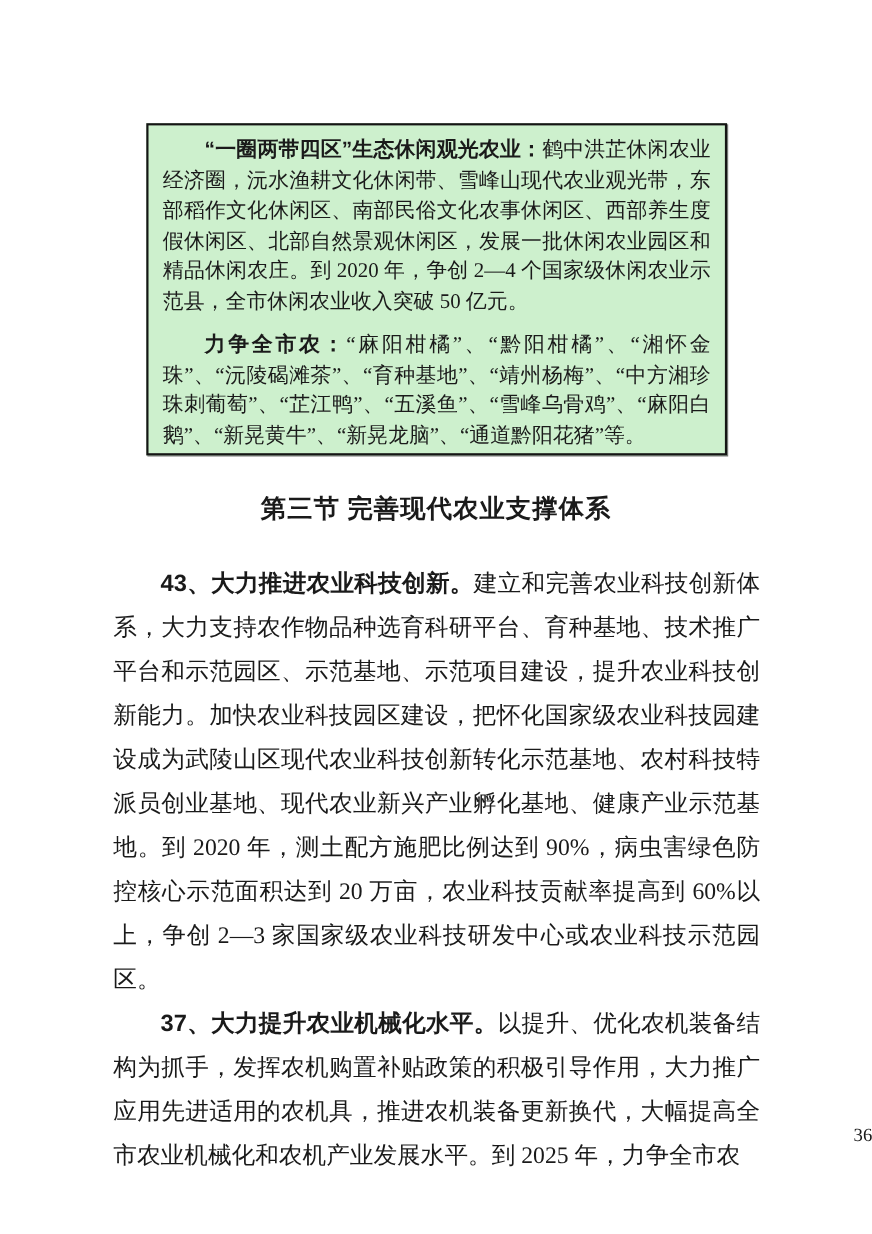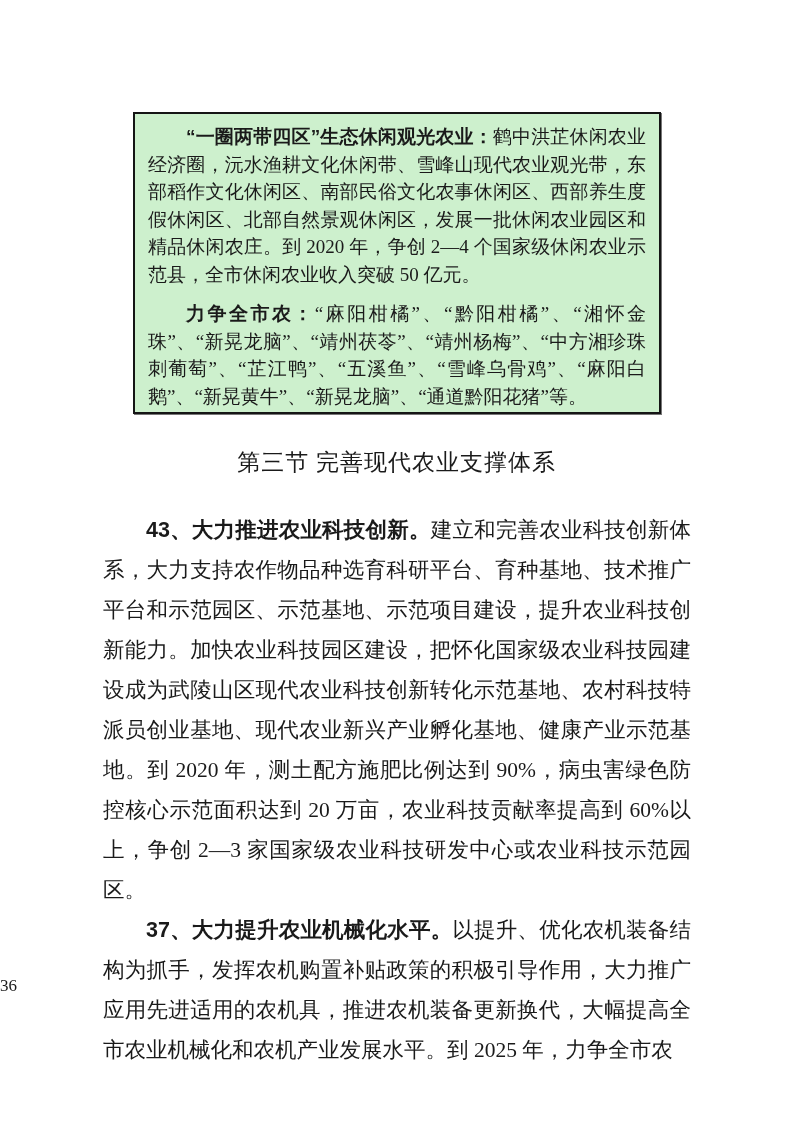--- a/index.html
+++ b/index.html
@@ -51,21 +51,21 @@
   }
   
   .section-heading {
     position: absolute;
     top: 447px;
     left: 0;
     width: 100%;
     margin: 0;
     text-align: center;
     font-size: 23px;
-    font-weight: normal;
+    font-weight: bold;
     font-family: "Liberation Serif", serif;
     letter-spacing: 1px;
   }
   
   .content {
     position: absolute;
     top: 510px;
     left: 103px;
     width: 588px;
   }
@@ -73,36 +73,36 @@
     margin: 0;
     font-size: 21.5px;
     line-height: 40px;
     text-align: justify;
     text-indent: 2em;
     font-family: "Liberation Serif", serif;
   }
   
   .page-number {
     position: absolute;
-    top: 976px;
+    top: 1022px;
     left: 0;
     width: 100%;
-    text-align: left;
+    text-align: right;
     font-size: 17px;
     font-family: "Liberation Serif", serif;
   }
 </style>
 </head>
 <body>
 
 <div class="page">
 
   <div class="green-box">
     <p class="box-para"><span class="lead-bold">“一圈两带四区”生态休闲观光农业：</span><span>鹤中洪芷休闲农业经济圈，沅水渔耕文化休闲带、雪峰山现代农业观光带，东部稻作文化休闲区、南部民俗文化农事休闲区、西部养生度假休闲区、北部自然景观休闲区，发展一批休闲农业园区和精品休闲农庄。到 2020 年，争创 2—4 个国家级休闲农业示范县，全市休闲农业收入突破 50 亿元。</span></p>
-    <p class="box-para second"><span class="lead-bold">力争全市农：</span><span>“麻阳柑橘”、“黔阳柑橘”、“湘怀金珠”、“新晃龙脑”、“靖州茯苓”、“靖州杨梅”、“中方湘珍珠刺葡萄”、“芷江鸭”、“五溪鱼”、“雪峰乌骨鸡”、“麻阳白鹅”、“新晃黄牛”、“新晃龙脑”、“通道黔阳花猪”等。</span></p>
+    <p class="box-para second"><span class="lead-bold">力争全市农：</span><span>“麻阳柑橘”、“黔阳柑橘”、“湘怀金珠”、“沅陵碣滩茶”、“育种基地”、“靖州杨梅”、“中方湘珍珠刺葡萄”、“芷江鸭”、“五溪鱼”、“雪峰乌骨鸡”、“麻阳白鹅”、“新晃黄牛”、“新晃龙脑”、“通道黔阳花猪”等。</span></p>
   </div>
 
   <h2 class="section-heading">第三节  完善现代农业支撑体系</h2>
 
   <div class="content">
     <p class="body-para"><span class="lead-bold">43、大力推进农业科技创新。</span><span>建立和完善农业科技创新体系，大力支持农作物品种选育科研平台、育种基地、技术推广平台和示范园区、示范基地、示范项目建设，提升农业科技创新能力。加快农业科技园区建设，把怀化国家级农业科技园建设成为武陵山区现代农业科技创新转化示范基地、农村科技特派员创业基地、现代农业新兴产业孵化基地、健康产业示范基地。到 2020 年，测土配方施肥比例达到 90%，病虫害绿色防控核心示范面积达到 20 万亩，农业科技贡献率提高到 60%以上，争创 2—3 家国家级农业科技研发中心或农业科技示范园区。</span></p>
     <p class="body-para"><span class="lead-bold">37、大力提升农业机械化水平。</span><span>以提升、优化农机装备结构为抓手，发挥农机购置补贴政策的积极引导作用，大力推广应用先进适用的农机具，推进农机装备更新换代，大幅提高全市农业机械化和农机产业发展水平。到 2025 年，力争全市农</span></p>
   </div>
 
   <div class="page-number">36</div>

